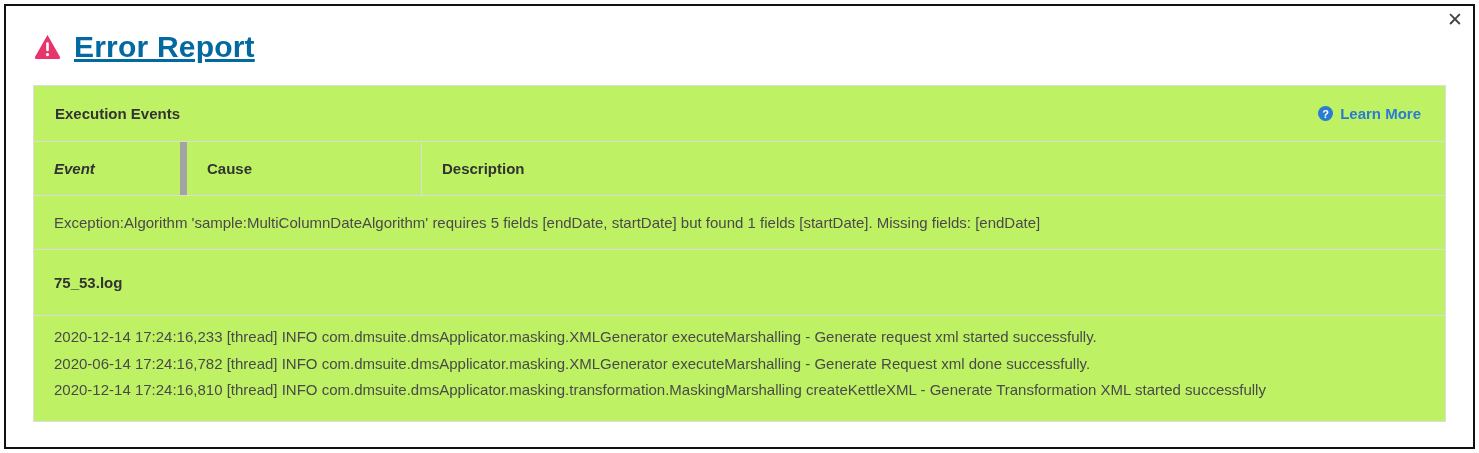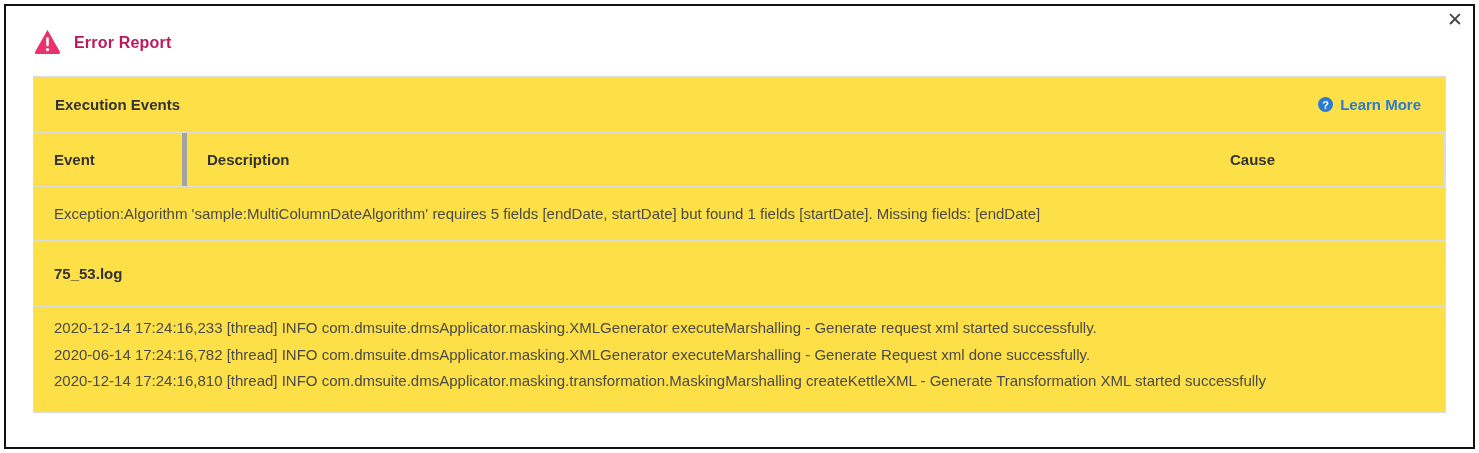--- a/index.html
+++ b/index.html
@@ -26,29 +26,30 @@
     font-family: "Liberation Sans", sans-serif;
   }
   .title-row {
     display: flex;
     align-items: center;
     gap: 13px;
     margin: 24px 0 0 28px;
   }
   .warning-icon { display: inline-flex; }
   .page-title {
-    font-size: 16px;
+    font-size: 30px;
     font-weight: bold;
-    color: #be185d;
+    color: #0369a1;
     letter-spacing: 0.2px;
+    text-decoration: underline;
   }
   .panel {
     margin: 21px 27px 0 27px;
     border: 1px solid #dcdcdc;
-    background: #fde047;
+    background: #bef264;
   }
   .panel-header {
     display: flex;
     justify-content: space-between;
     align-items: center;
     padding: 19px 24px 19px 21px;
     border-bottom: 1px solid #dcdcdc;
   }
   .panel-title {
     font-size: 15px;
@@ -75,21 +76,21 @@
     color: #ffffff;
     font-size: 11px;
     font-weight: bold;
   }
   .events-table { width: 100%; }
   .t-row { display: flex; border-bottom: 1px solid #dcdcdc; }
   .t-cell {
     padding: 18px 20px;
     font-size: 15px;
   }
-  .col-event { width: 153px; border-right: 5px solid #a3a3a3; flex: none; }
+  .col-event { width: 153px; border-right: 7px solid #a3a3a3; flex: none; font-style: italic; }
   .col-cause { width: 235px; border-right: 1px solid #dcdcdc; flex: none; }
   .col-desc  { flex: 1; }
   .t-head .t-cell { font-weight: bold; color: #333333; }
   .t-body .t-cell { color: #4a4a4a; display: flex; align-items: center; }
   .t-body .col-desc { line-height: 1.55; padding-top: 15px; padding-bottom: 15px; }
   .log-name-row {
     padding: 24px 20px;
     border-bottom: 1px solid #dcdcdc;
     font-size: 15px;
     font-weight: bold;
@@ -127,22 +128,22 @@
       <span class="panel-title">Execution Events</span>
       <a class="learn-more">
         <span class="help-icon">?</span>
         <span>Learn More</span>
       </a>
     </div>
 
     <div class="events-table">
       <div class="t-row t-head">
         <div class="t-cell col-event">Event</div>
+        <div class="t-cell col-cause">Cause</div>
         <div class="t-cell col-desc">Description</div>
-        <div class="t-cell col-cause">Cause</div>
       </div>
       <div class="t-row t-body">
         <div class="t-cell col-desc">Exception:Algorithm 'sample:MultiColumnDateAlgorithm' requires 5 fields [endDate, startDate] but found 1 fields [startDate]. Missing fields: [endDate]</div>
       </div>
     </div>
 
     <div class="log-name-row">75_53.log</div>
 
     <div class="log-lines">
       <div class="log-line">2020-12-14 17:24:16,233 [thread] INFO com.dmsuite.dmsApplicator.masking.XMLGenerator executeMarshalling - Generate request xml started successfully.</div>

